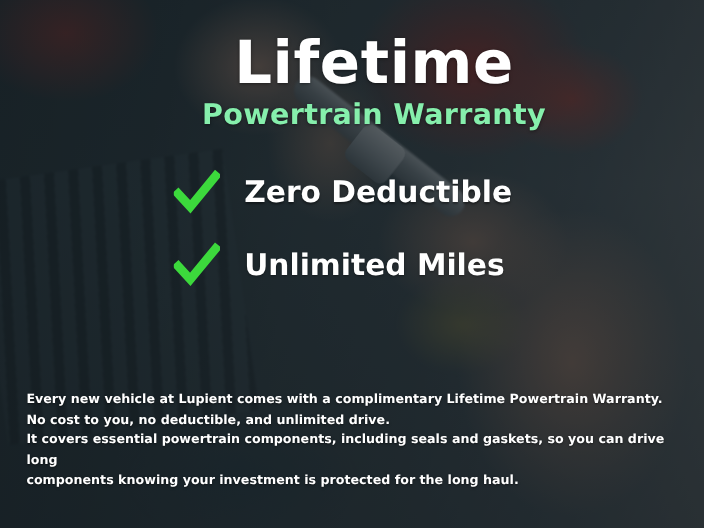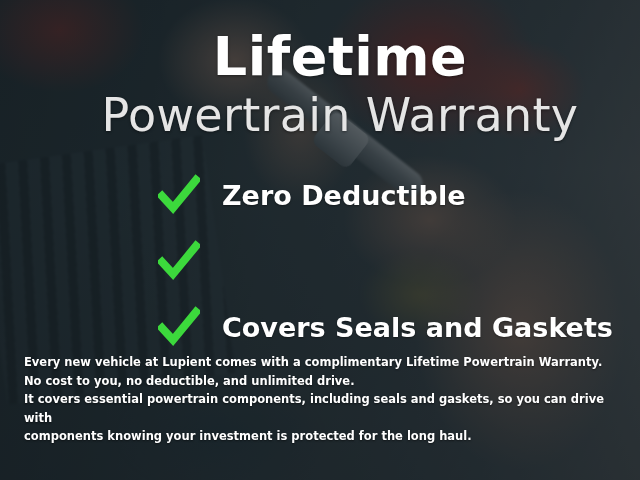--- a/index.html
+++ b/index.html
@@ -125,24 +125,24 @@
     margin-top: 30px;
     font-size: 54px;
     line-height: 1.0;
     font-weight: bold;
     color: #ffffff;
     letter-spacing: 0.5px;
     text-shadow: 0 1px 3px rgba(0,0,0,0.45);
   }
   .headline-2 {
     margin-top: 8px;
-    font-size: 46px;
+    font-size: 26px;
     line-height: 1.0;
-    font-weight: normal;
-    color: #e5e5e5;
+    font-weight: bold;
+    color: #86efac;
     letter-spacing: 0.3px;
     text-shadow: 0 1px 3px rgba(0,0,0,0.45);
   }
 
   .features {
     margin-top: 36px;
     width: 100%;
     display: flex;
     flex-direction: column;
     align-items: center;
@@ -217,34 +217,27 @@
         </span>
         <span class="feature-label">Zero Deductible</span>
       </div>
 
       <div class="feature-row">
         <span class="check-icon">
           <svg viewBox="0 0 42 42" width="42" height="42" aria-hidden="true">
             <path d="M4 22 L15 34 L38 6" fill="none" stroke="#3cd93c" stroke-width="8" stroke-linecap="square" stroke-linejoin="miter"></path>
           </svg>
         </span>
+        <span class="feature-label">Unlimited Miles</span>
       </div>
 
-      <div class="feature-row">
-        <span class="check-icon">
-          <svg viewBox="0 0 42 42" width="42" height="42" aria-hidden="true">
-            <path d="M4 22 L15 34 L38 6" fill="none" stroke="#3cd93c" stroke-width="8" stroke-linecap="square" stroke-linejoin="miter"></path>
-          </svg>
-        </span>
-        <span class="feature-label">Covers Seals and Gaskets</span>
-      </div>
 
     </div>
 
     <div class="body-copy">
       <p>Every new vehicle at Lupient comes with a complimentary Lifetime Powertrain Warranty.</p>
       <p>No cost to you, no deductible, and unlimited drive.</p>
-      <p>It covers essential powertrain components, including seals and gaskets, so you can drive with</p>
+      <p>It covers essential powertrain components, including seals and gaskets, so you can drive long</p>
       <p>components knowing your investment is protected for the long haul.</p>
     </div>
 
   </div>
 </div>
 
 </body></html>

